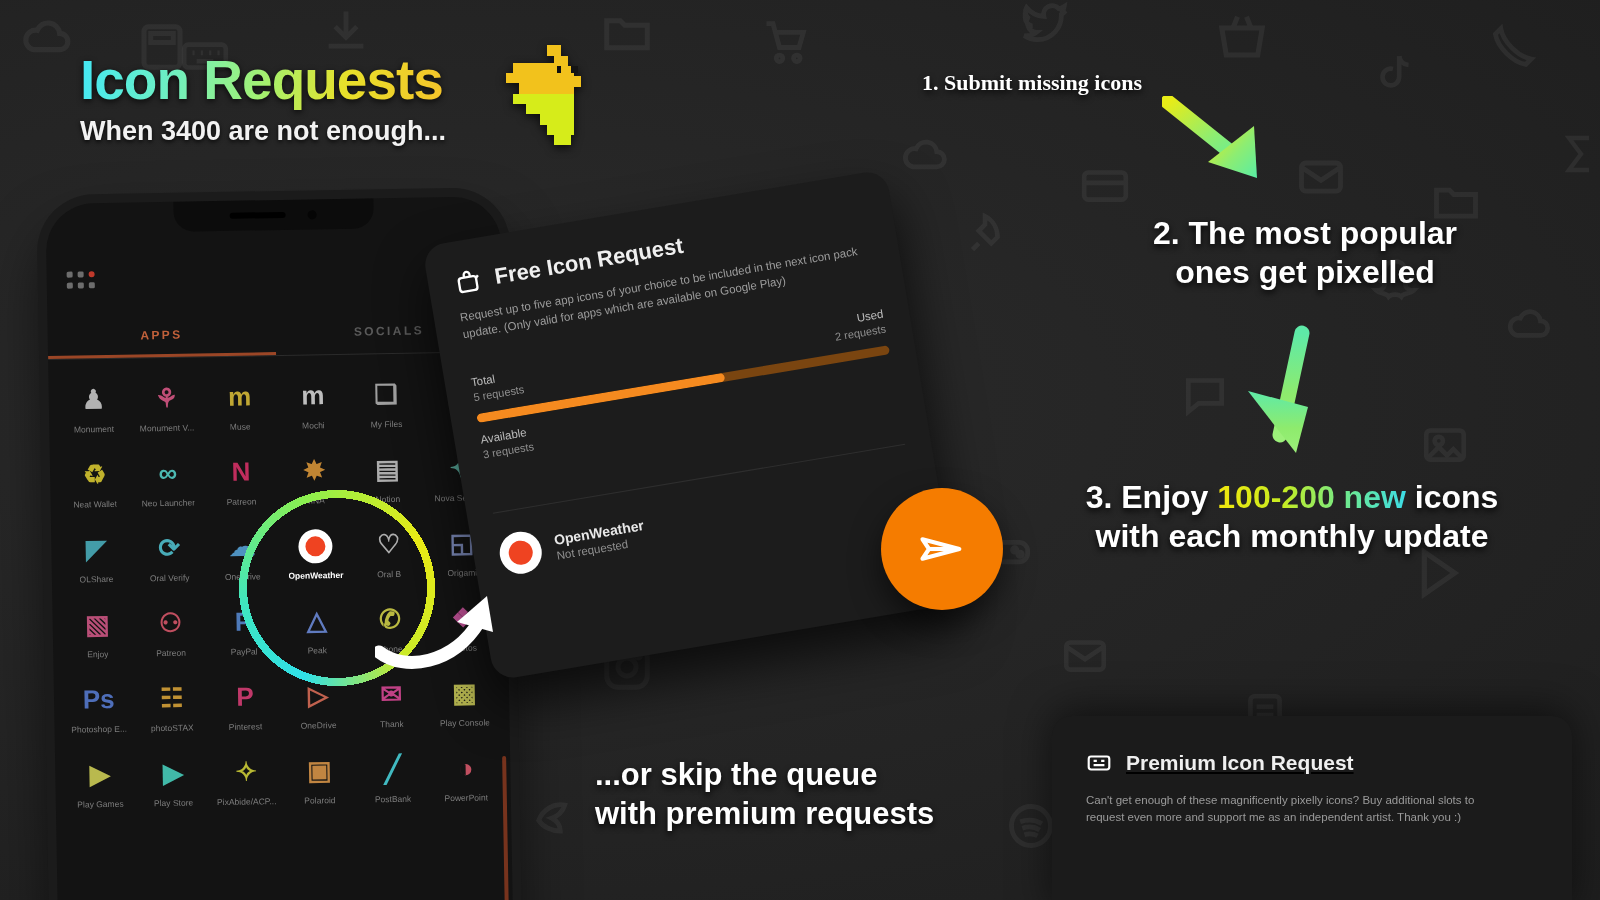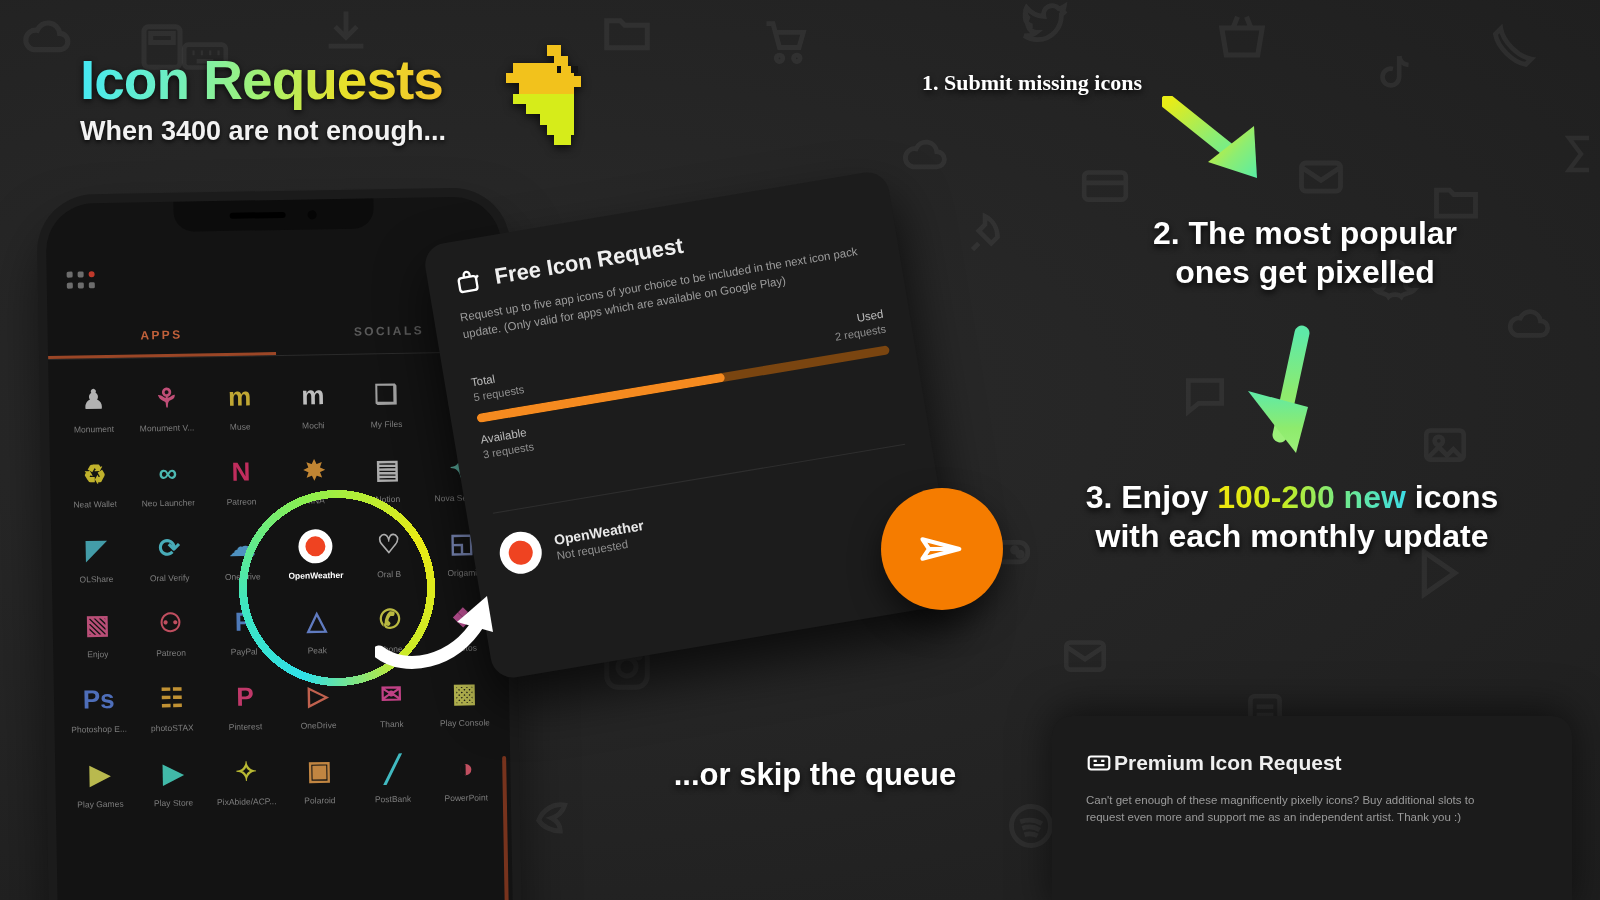--- a/index.html
+++ b/index.html
@@ -146,32 +146,32 @@
   .hl-gradient{
     background:linear-gradient(90deg,#f2e60d 0%,#c6ec22 35%,#6fe98e 68%,#3ddde6 100%);
     -webkit-background-clip:text; background-clip:text; color:transparent;
     text-shadow:none;
   }
   #arrow-1{ position:absolute; left:1162px; top:96px; width:110px; height:100px; z-index:22; }
   #arrow-2{ position:absolute; left:1238px; top:325px; width:90px; height:135px; z-index:22; }
 
   #skip-queue{
     position:absolute; left:595px; top:756px; width:440px; font-size:31px;
-    font-weight:700; color:#fff; text-align:center; line-height:1.25;
+    font-weight:700; color:#fff; text-align:left; line-height:1.25;
     text-shadow:0 3px 6px rgba(0,0,0,.85); z-index:22;
   }
 
   
   #premium-card{
     position:absolute; left:1052px; top:716px; width:520px; height:200px;
     background:#1b1b1b; border-radius:20px 20px 0 0;
     box-shadow:0 -6px 40px rgba(0,0,0,.55);
     padding:34px 34px 0 34px; z-index:20;
   }
-  #premium-head{ display:flex; align-items:center; gap:2px; }
+  #premium-head{ display:flex; align-items:center; gap:14px;text-decoration:underline; }
   #premium-title{ font-size:21px; font-weight:600; color:#efefef; }
   #premium-desc{ margin-top:16px; font-size:11.5px; line-height:1.5; color:#9a9a9a; max-width:420px; }
 </style>
 </head>
 <body>
 
 <div id="bg-pattern">
   <svg style="left:20px;top:10px;width:56px;height:56px" viewBox="0 0 24 24">
       <path d="M6 17h11a3.5 3.5 0 000-7 5 5 0 00-9.6-1.3A3.8 3.8 0 006 17z"></path>
     </svg>
@@ -570,20 +570,21 @@
 </svg>
 
 <div class="step-text" id="step-3">
   <span>3.</span>
   <span>Enjoy </span><span class="hl-gradient">100-200 new</span>
   <span>icons with each monthly update</span>
 </div>
 
 <div id="skip-queue">
   <div>...or skip the queue</div>
+  <div>with premium requests</div>
 </div>
 
 <div id="premium-card">
   <div id="premium-head">
     <svg width="26" height="26" viewBox="0 0 24 24" fill="none" stroke="#fff" stroke-width="2">
       <rect x="2.5" y="6" width="19" height="12" rx="2.2"></rect>
       <path d="M7 10h3M14 10h3M7 14h10"></path>
     </svg>
     <div id="premium-title">Premium Icon Request</div>
   </div>

